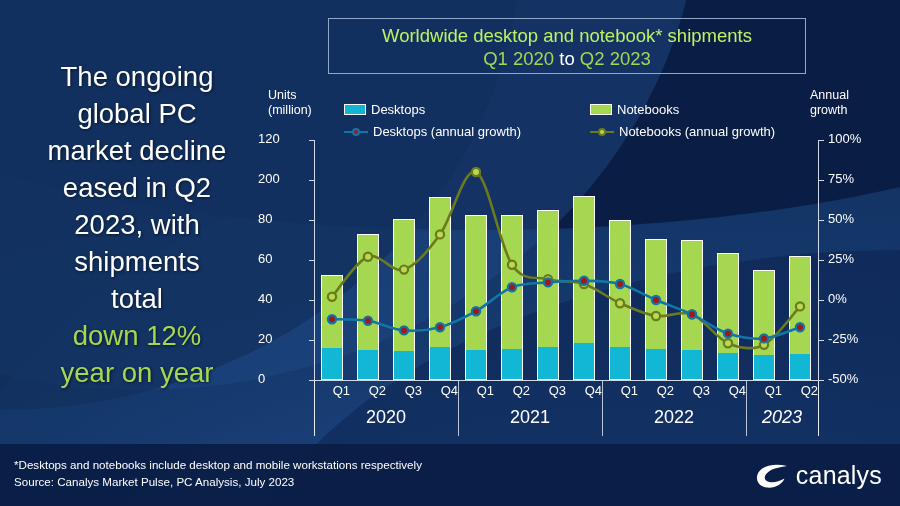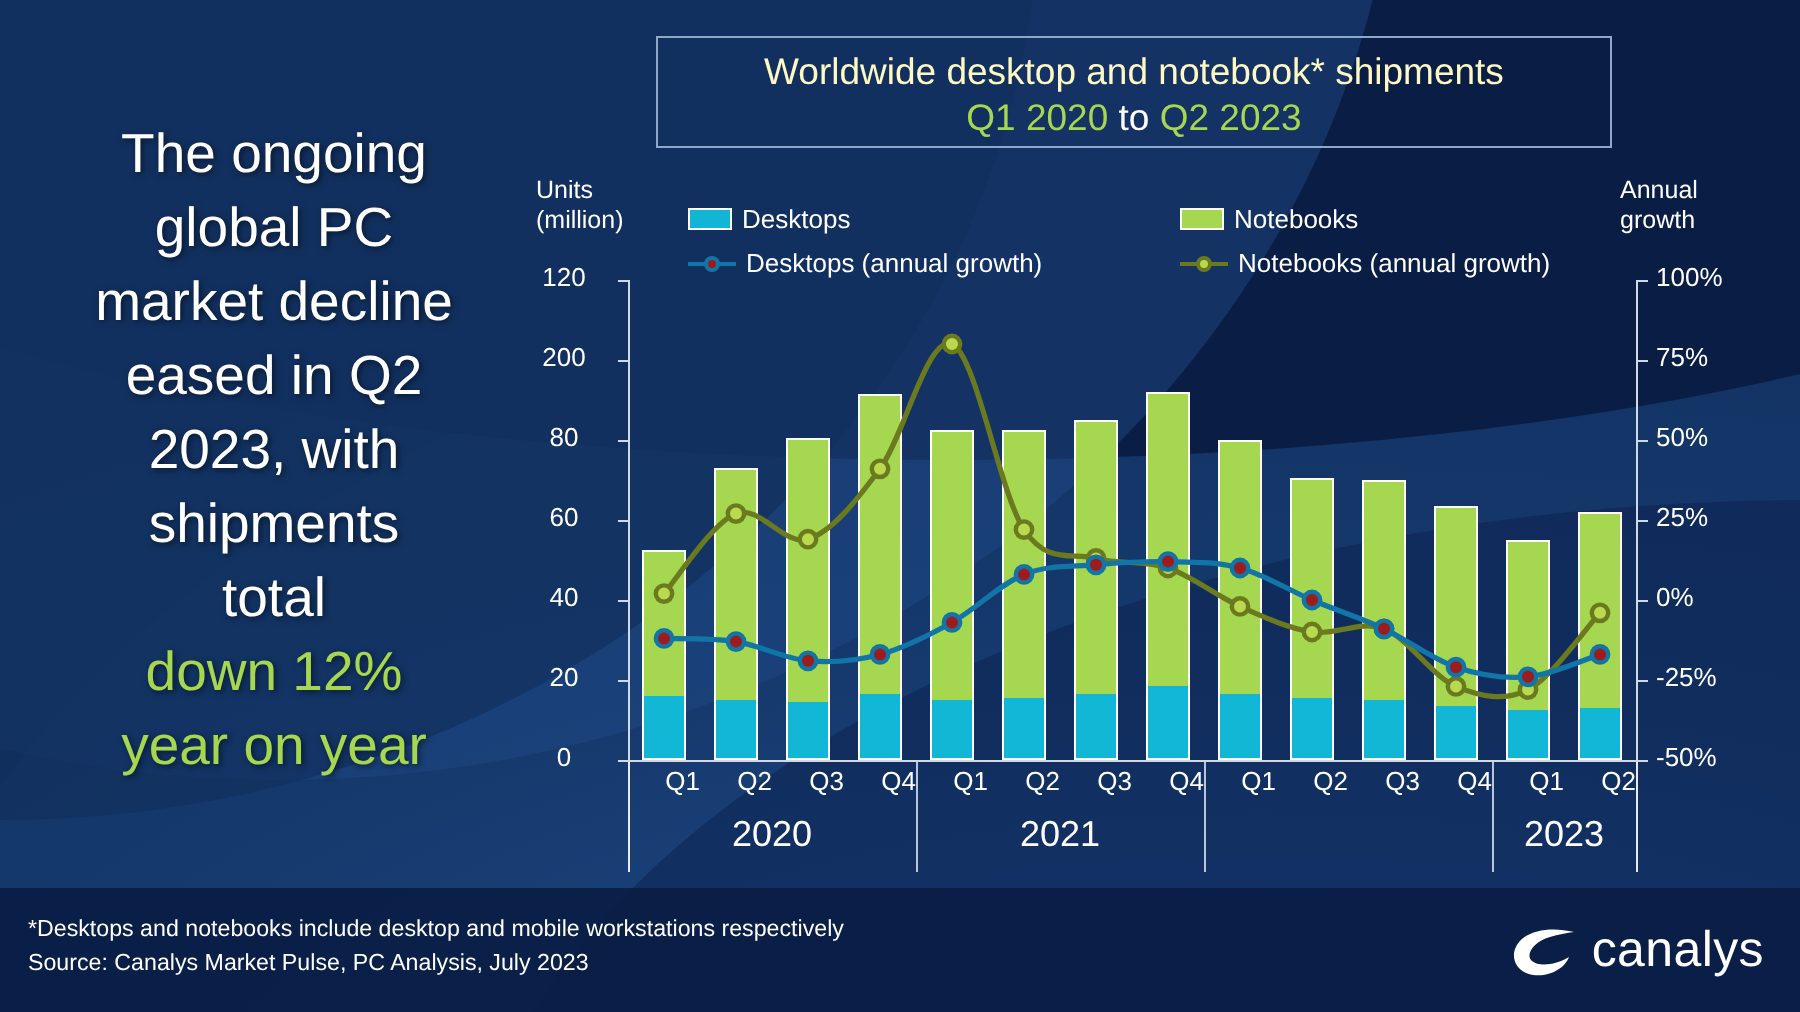--- a/index.html
+++ b/index.html
@@ -30,21 +30,21 @@
 
   
   .headline{position:absolute;left:6px;top:58px;width:262px;text-align:center;
     color:#ffffff;font-size:27.5px;line-height:37px;font-weight:400;
     text-shadow:1px 1px 3px rgba(0,0,0,.55);}
   .headline .accent{color:#a5d750;}
 
   
   .titlebox{position:absolute;left:328px;top:18px;width:478px;height:56px;
     border:1px solid #8fa8c8;box-sizing:border-box;text-align:center;padding-top:5px;}
-  .titlebox .l1{color:#fef9c3;font-size:18.5px;line-height:23px;}
+  .titlebox .l1{color:#bef264;font-size:18.5px;line-height:23px;}
   .titlebox .l2{font-size:18.5px;line-height:23px;color:#ffffff;}
   .titlebox .l2 .g{color:#a5d750;}
 
   
   .cap-left{position:absolute;left:268px;top:88px;color:#ffffff;font-size:12.5px;line-height:15px;}
   .cap-right{position:absolute;left:810px;top:88px;color:#ffffff;font-size:12.5px;line-height:15px;text-align:left;}
 
   
   .legend{position:absolute;left:344px;top:102px;width:470px;height:42px;font-size:13px;color:#fff;}
   .lg{position:absolute;display:flex;align-items:center;gap:5px;white-space:nowrap;}
@@ -54,21 +54,21 @@
   .lineswatch{width:24px;height:10px;position:relative;display:inline-block;}
   .lineswatch i{position:absolute;left:0;top:4px;width:24px;height:2px;display:block;}
   .lineswatch b{position:absolute;left:8px;top:1px;width:8px;height:8px;border-radius:50%;display:block;box-sizing:border-box;}
   .ls-d i{background:#1275a8;} .ls-d b{background:#9e1b1b;border:2px solid #1275a8;}
   .ls-n i{background:#6b7a1e;} .ls-n b{background:#b9d94e;border:2px solid #6b7a1e;}
 
   
   .plot{position:absolute;left:314px;top:140px;width:504px;height:240px;}
   .axisline{position:absolute;background:#cfd9e8;}
   .tick{position:absolute;width:5px;height:1px;background:#cfd9e8;}
-  .ylab{position:absolute;color:#ffffff;font-size:13px;text-align:center;white-space:nowrap;}
+  .ylab{position:absolute;color:#ffffff;font-size:13px;text-align:left;white-space:nowrap;}
   .ylab.r{text-align:left;}
   .bar{position:absolute;box-sizing:border-box;}
   .bar.note{background:#a5d750;border:1px solid #ffffff;border-bottom:none;}
   .bar.desk{background:#13b7d6;border:1px solid #ffffff;border-top:none;}
   svg.lines{position:absolute;left:0;top:0;width:504px;height:240px;overflow:visible;}
 
   
   .xaxis{position:absolute;left:314px;top:381px;width:504px;height:56px;}
   .qlab{position:absolute;top:2px;color:#ffffff;font-size:13px;text-align:right;}
   .ylab2{position:absolute;top:26px;color:#ffffff;font-size:18px;text-align:center;}
@@ -252,22 +252,23 @@
       <div class="qlab" style="left: 252px; width: 36px;">Q4</div>
       <div class="qlab" style="left: 288px; width: 36px;">Q1</div>
       <div class="qlab" style="left: 324px; width: 36px;">Q2</div>
       <div class="qlab" style="left: 360px; width: 36px;">Q3</div>
       <div class="qlab" style="left: 396px; width: 36px;">Q4</div>
       <div class="qlab" style="left: 432px; width: 36px;">Q1</div>
       <div class="qlab" style="left: 468px; width: 36px;">Q2</div>
       <div class="ylab2" style="left: 0px; width: 144px;">2020</div>
       <div class="ylab2" style="left: 144px; width: 144px;">2021</div>
       <div class="ysep" style="left: 144px;"></div>
+      <div class="ylab2" style="left: 288px; width: 144px;">2022</div>
       <div class="ysep" style="left: 288px;"></div>
-      <div class="ylab2" style="left: 432px; width: 72px;">2023</div>
+      <div class="ylab2" style="left: 432px; width: 72px; font-style: italic;">2023</div>
       <div class="ysep" style="left: 432px;"></div>
       <div class="xborder" style="left: 0px;"></div>
       <div class="xborder" style="left: 504px;"></div>
     </div>
 
   <div class="foot">
     <div>*Desktops and notebooks include desktop and mobile workstations respectively</div>
     <div>Source: Canalys Market Pulse, PC Analysis, July 2023</div>
   </div>
 

